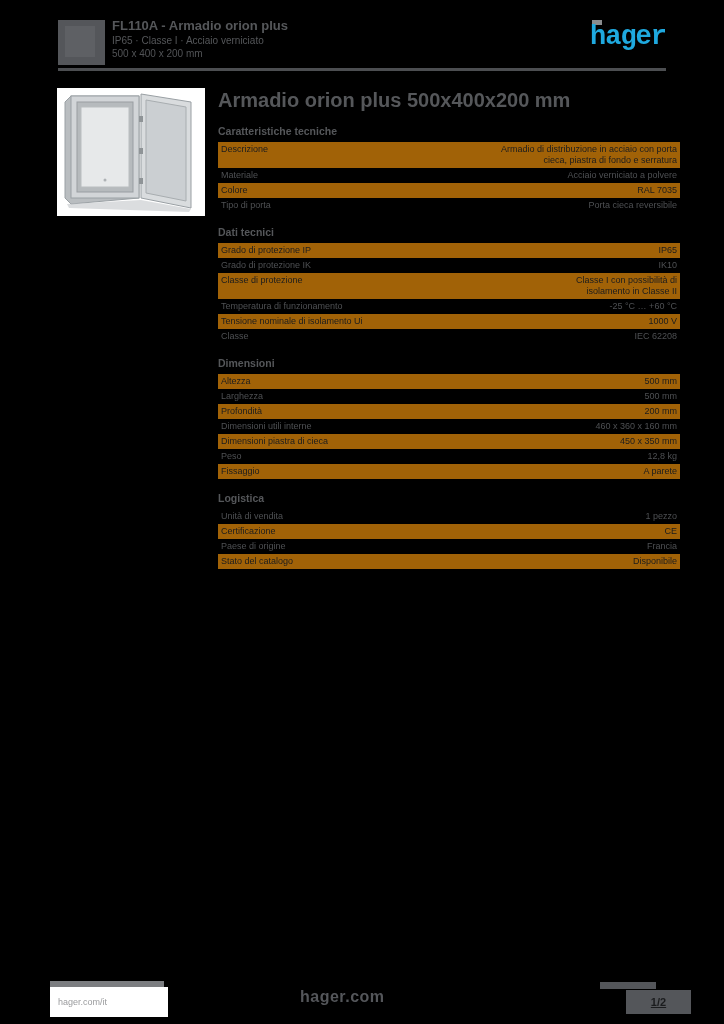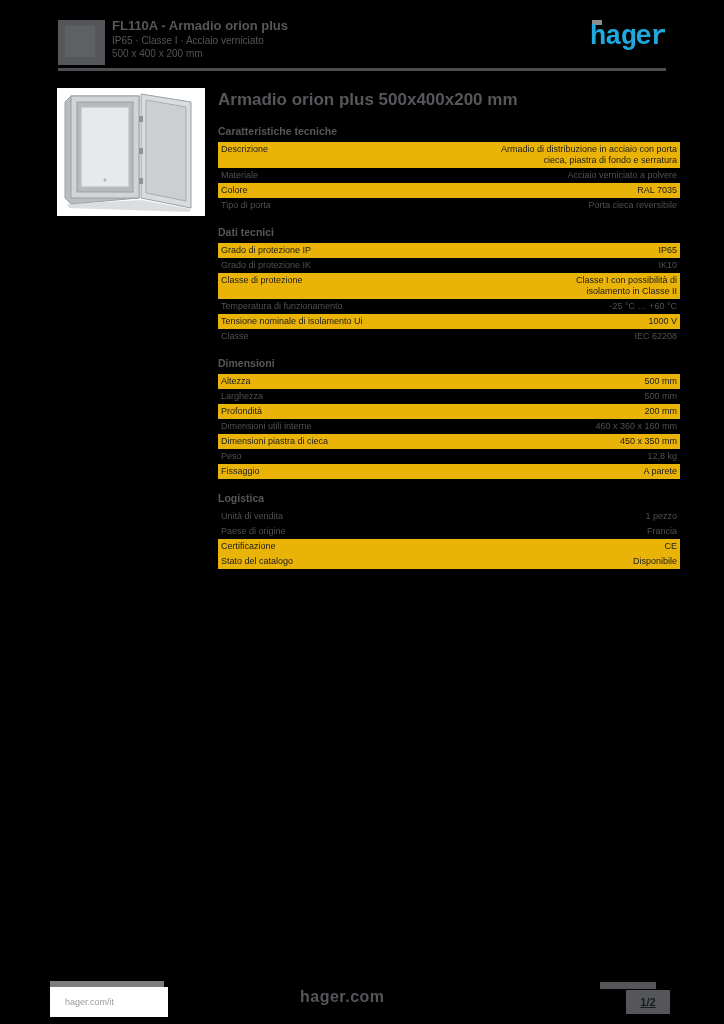--- a/index.html
+++ b/index.html
@@ -18,39 +18,39 @@
   .logo{position:absolute;right:0;top:6px;font-size:27px;font-weight:bold;
         letter-spacing:-1px;color:#1fa9df;line-height:27px;font-family:Liberation Mono, monospace;}
   .logo-notch{position:absolute;right:64px;top:2px;width:10px;height:5px;background:#8a8c8e;}
   .rule{position:absolute;left:58px;top:68px;width:608px;height:3px;background:#4c4e51;}
 
   
   .photo{position:absolute;left:57px;top:88px;width:148px;height:128px;background:#ffffff;}
 
   
   .main{position:absolute;left:218px;top:90px;width:462px;}
-  .main-title{font-size:17px;font-weight:bold;line-height:20px;color:#55575a;margin:0 0 14px 0;}
+  .main-title{font-size:20px;font-weight:bold;line-height:20px;color:#55575a;margin:0 0 14px 0;}
   .section{margin-bottom:12px;}
   .section-header{font-size:10.5px;font-weight:bold;color:#55575a;margin:0 0 4px 0;line-height:14px;}
   .row{display:flex;align-items:flex-start;font-size:9px;line-height:11px;padding:2px 3px;}
-  .row.shaded{background:#eab308;color:#1b1c1e;justify-content:flex-end;}
+  .row.shaded{background:#a16207;color:#1b1c1e;justify-content:flex-end;}
   .row.plain{color:#4e5053;}
   .cell-label{width:42%;flex:0 0 42%;padding-right:8px;box-sizing:border-box;}
   .cell-value{flex:1;text-align:right;}
   .cell-value .vline{display:block;}
 
   
   .foot-box-bar{position:absolute;left:50px;top:981px;width:114px;height:6px;background:#7b7d80;}
   .foot-box{position:absolute;left:50px;top:987px;width:118px;height:30px;background:#ffffff;
             display:flex;align-items:center;}
-  .foot-box span{font-size:9px;color:#9a9b9d;padding-left:15px;}
+  .foot-box span{font-size:9px;color:#9a9b9d;padding-left:8px;}
   .foot-brand{position:absolute;left:300px;top:986px;font-size:16px;font-weight:bold;
               color:#54565a;letter-spacing:0.5px;line-height:22px;}
   .foot-page-bar{position:absolute;left:600px;top:982px;width:56px;height:7px;background:#54565a;}
-  .foot-page{position:absolute;left:626px;top:990px;width:44px;height:24px;background:#54565a;
+  .foot-page{position:absolute;left:626px;top:990px;width:65px;height:24px;background:#54565a;
              color:#1b1c1e;font-size:11px;font-weight:bold;display:flex;
              align-items:center;justify-content:center;text-decoration:underline;}
 </style>
 </head>
 <body>
 
 <div class="page">
 
   <div class="hdr">
     <div class="hdr-thumb">
@@ -205,30 +205,30 @@
           </div>
         </div>
         <div class="section">
           <div class="section-header">Logistica</div>
           <div class="row plain">
             <div class="cell-label">Unità di vendita</div>
             <div class="cell-value">
               <span class="vline">1 pezzo</span>
             </div>
           </div>
+          <div class="row shaded">
+            <div class="cell-label">Certificazione</div>
+            <div class="cell-value">
+              <span class="vline">CE</span>
+            </div>
+          </div>
           <div class="row plain">
             <div class="cell-label">Paese di origine</div>
             <div class="cell-value">
               <span class="vline">Francia</span>
-            </div>
-          </div>
-          <div class="row shaded">
-            <div class="cell-label">Certificazione</div>
-            <div class="cell-value">
-              <span class="vline">CE</span>
             </div>
           </div>
           <div class="row shaded">
             <div class="cell-label">Stato del catalogo</div>
             <div class="cell-value">
               <span class="vline">Disponibile</span>
             </div>
           </div>
         </div>
       </div>

